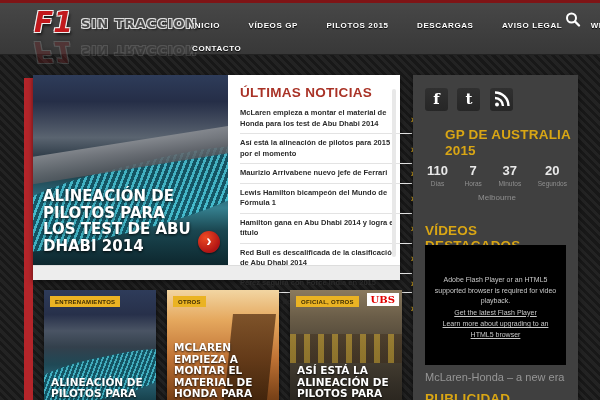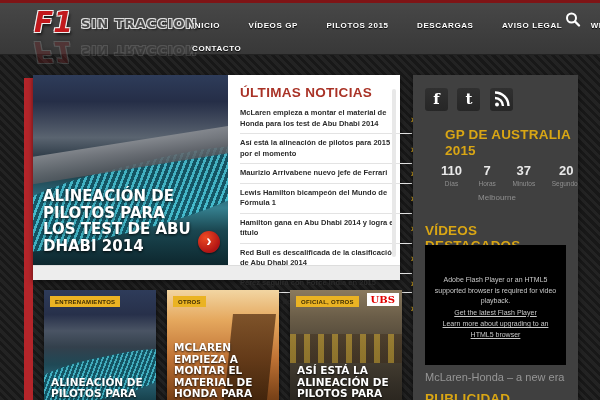--- a/index.html
+++ b/index.html
@@ -61,21 +61,21 @@
   .news-arrow{position:absolute;right:-2px;top:50%;margin-top:-6px;color:#cfa21b;font-size:10px;font-weight:bold;}
   .news-scroll{position:absolute;right:4px;top:14px;width:4px;height:168px;background:#e8e8e8;border-radius:2px;}
   
   .sidebar{position:absolute;left:413px;top:75px;width:165px;height:325px;background:#404040;overflow:hidden;
     box-shadow:0 2px 5px rgba(0,0,0,.5);}
   .social{position:absolute;left:12px;top:13px;}
   .social-btn{display:inline-block;width:23px;height:23px;margin-right:5px;border-radius:3px;cursor:pointer;
     background:linear-gradient(180deg,#303030,#262626);color:#fff;text-align:center;vertical-align:top;}
   .social-btn .glyph{font-family:"DejaVu Serif",serif;font-weight:bold;font-size:15px;line-height:23px;}
   .gp-heading{position:absolute;left:12px;top:52px;width:135px;color:#d9a614;font-size:13.5px;font-weight:bold;line-height:1.18;letter-spacing:.2px;margin-left:20px;}
-  .countdown{position:absolute;left:28px;top:88px;width:140px;display:flex;justify-content:space-between;text-align:center;}
+  .countdown{position:absolute;left:14px;top:88px;width:140px;display:flex;justify-content:space-between;text-align:center;}
   .cd-num{font-size:13px;font-weight:bold;color:#e9e9e9;}
   .cd-label{font-size:6.5px;color:#8f8f8f;margin-top:2px;}
   .cd-loc{position:absolute;left:14px;top:118px;width:140px;text-align:center;font-size:8px;color:#8f8f8f;}
   .vid-heading{position:absolute;left:12px;top:148px;width:145px;color:#d9a614;font-size:13.5px;font-weight:bold;letter-spacing:.2px;}
   .video-box{position:absolute;left:12px;top:170px;width:141px;height:120px;background:#000;cursor:pointer;
     color:#c9c9c9;font-size:7px;line-height:1.5;text-align:center;box-sizing:border-box;padding:30px 6px 0 6px;}
   .video-link{display:block;text-decoration:underline;color:#c9c9c9;margin-top:1px;cursor:pointer;}
   .video-caption{position:absolute;left:12px;top:296px;font-size:11px;color:#969696;}
   .ad-heading{position:absolute;left:12px;top:316px;color:#d9a614;font-size:13.5px;font-weight:bold;letter-spacing:.2px;}
   

